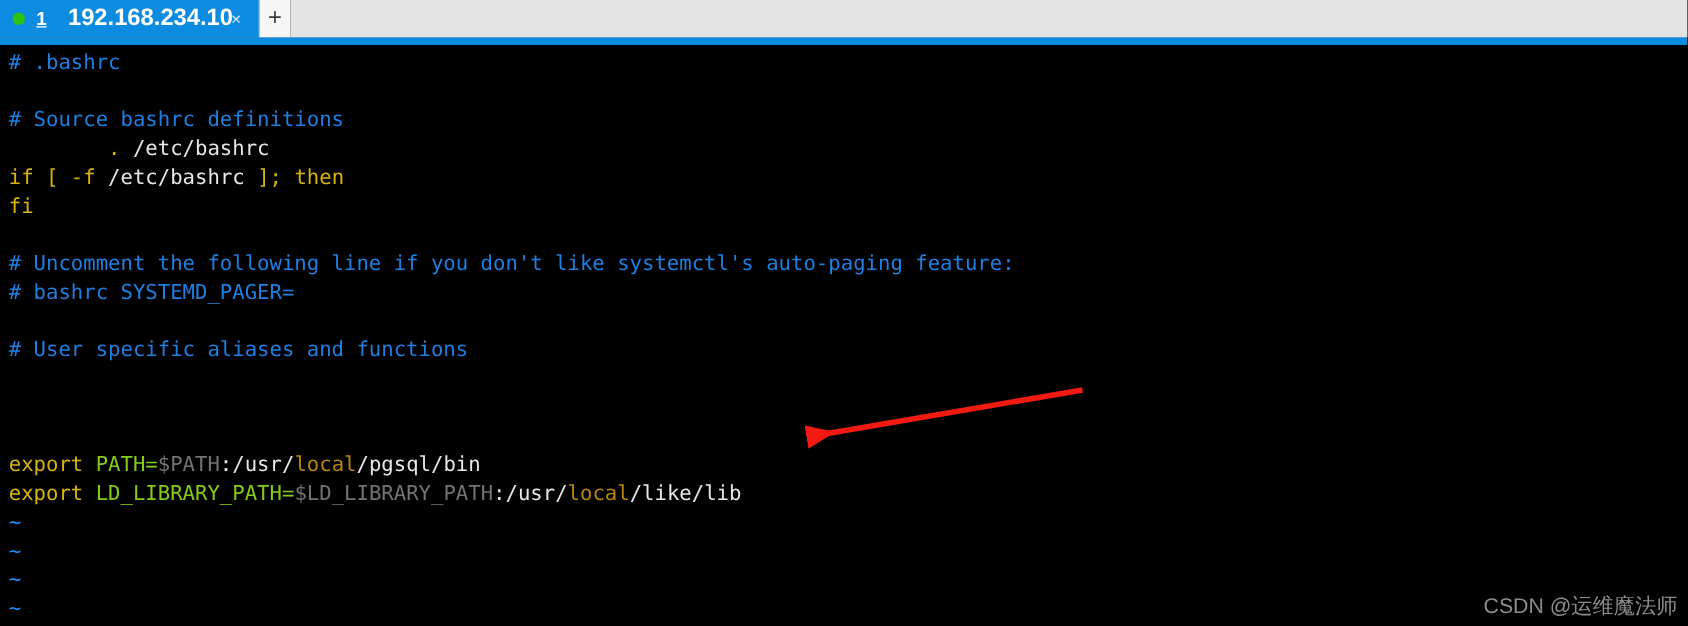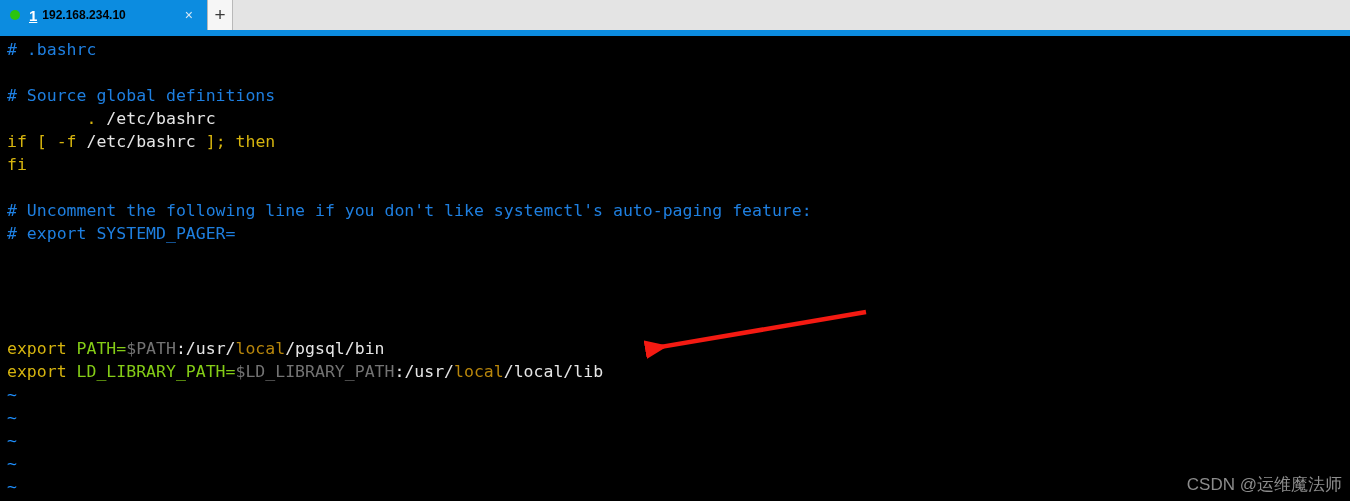--- a/index.html
+++ b/index.html
@@ -59,25 +59,26 @@
   }
   .tab-index {
     color: #ffffff;
     font-family: "Liberation Sans", sans-serif;
     font-size: 15px;
     font-weight: bold;
     text-decoration: underline;
     margin-right: 5px;
   }
   .tab-title {
-    color: #000000;
-    font-family: "Liberation Sans", sans-serif;
-    font-size: 12px;
+    color: #ffffff;
+    font-family: "Liberation Sans", sans-serif;
+    font-size: 19px;
     font-weight: bold;
     white-space: nowrap;
+    margin-left: 12px;
   }
   .tab-close {
     position: absolute;
     right: 14px;
     top: 50%;
     transform: translateY(-50%);
     color: #d9e9f6;
     font-family: "Liberation Sans", sans-serif;
     font-size: 14px;
     line-height: 1;
@@ -161,33 +162,34 @@
       <span class="tab-close">×</span>
     </div>
     <div class="newtab">+</div>
     <div class="tabbar-rest"></div>
   </div>
   <div id="tabbar-underline"></div>
 
   <div id="terminal" style="background: rgb(0, 0, 0);">
       <div class="line"><span class="c-comment"># .bashrc</span></div>
       <div class="line"><span class="c-plain"></span></div>
-      <div class="line"><span class="c-comment"># Source global definitions</span></div>
+      <div class="line"><span class="c-comment"># Source bashrc definitions</span></div>
       <div class="line"><span class="c-plain">        </span><span class="c-kw">.</span><span class="c-plain"> /etc/bashrc</span></div>
       <div class="line"><span class="c-kw">if</span><span class="c-plain"> </span><span class="c-kw">[</span><span class="c-plain"> </span><span class="c-kw">-f</span><span class="c-plain"> /etc/bashrc </span><span class="c-kw">];</span><span class="c-plain"> </span><span class="c-kw">then</span></div>
       <div class="line"><span class="c-kw">fi</span></div>
       <div class="line"><span class="c-plain"></span></div>
       <div class="line"><span class="c-comment"># Uncomment the following line if you don't like systemctl's auto-paging feature:</span></div>
-      <div class="line"><span class="c-comment"># export SYSTEMD_PAGER=</span></div>
-      <div class="line"><span class="c-plain"></span></div>
+      <div class="line"><span class="c-comment"># bashrc SYSTEMD_PAGER=</span></div>
+      <div class="line"><span class="c-plain"></span></div>
+      <div class="line"><span class="c-comment"># User specific aliases and functions</span></div>
       <div class="line"><span class="c-plain"></span></div>
       <div class="line"><span class="c-plain"></span></div>
       <div class="line"><span class="c-plain"></span></div>
       <div class="line"><span class="c-kw">export</span><span class="c-plain"> </span><span class="c-assign">PATH=</span><span class="c-var">$PATH</span><span class="c-plain">:/usr/</span><span class="c-dir">local</span><span class="c-plain">/pgsql/bin</span></div>
-      <div class="line"><span class="c-kw">export</span><span class="c-plain"> </span><span class="c-assign">LD_LIBRARY_PATH=</span><span class="c-var">$LD_LIBRARY_PATH</span><span class="c-plain">:/usr/</span><span class="c-dir">local</span><span class="c-plain">/local/lib</span></div>
+      <div class="line"><span class="c-kw">export</span><span class="c-plain"> </span><span class="c-assign">LD_LIBRARY_PATH=</span><span class="c-var">$LD_LIBRARY_PATH</span><span class="c-plain">:/usr/</span><span class="c-dir">local</span><span class="c-plain">/like/lib</span></div>
       <div class="line"><span class="c-tilde">~</span></div>
       <div class="line"><span class="c-tilde">~</span></div>
       <div class="line"><span class="c-tilde">~</span></div>
       <div class="line"><span class="c-tilde">~</span></div>
       <div class="line"><span class="c-tilde">~</span></div>
     </div>
 
   <svg id="arrow" viewBox="0 0 1350 501">
     <defs>
       <marker id="arrowhead" markerWidth="5.2" markerHeight="4.2" refX="4.6" refY="2.1" orient="auto">

